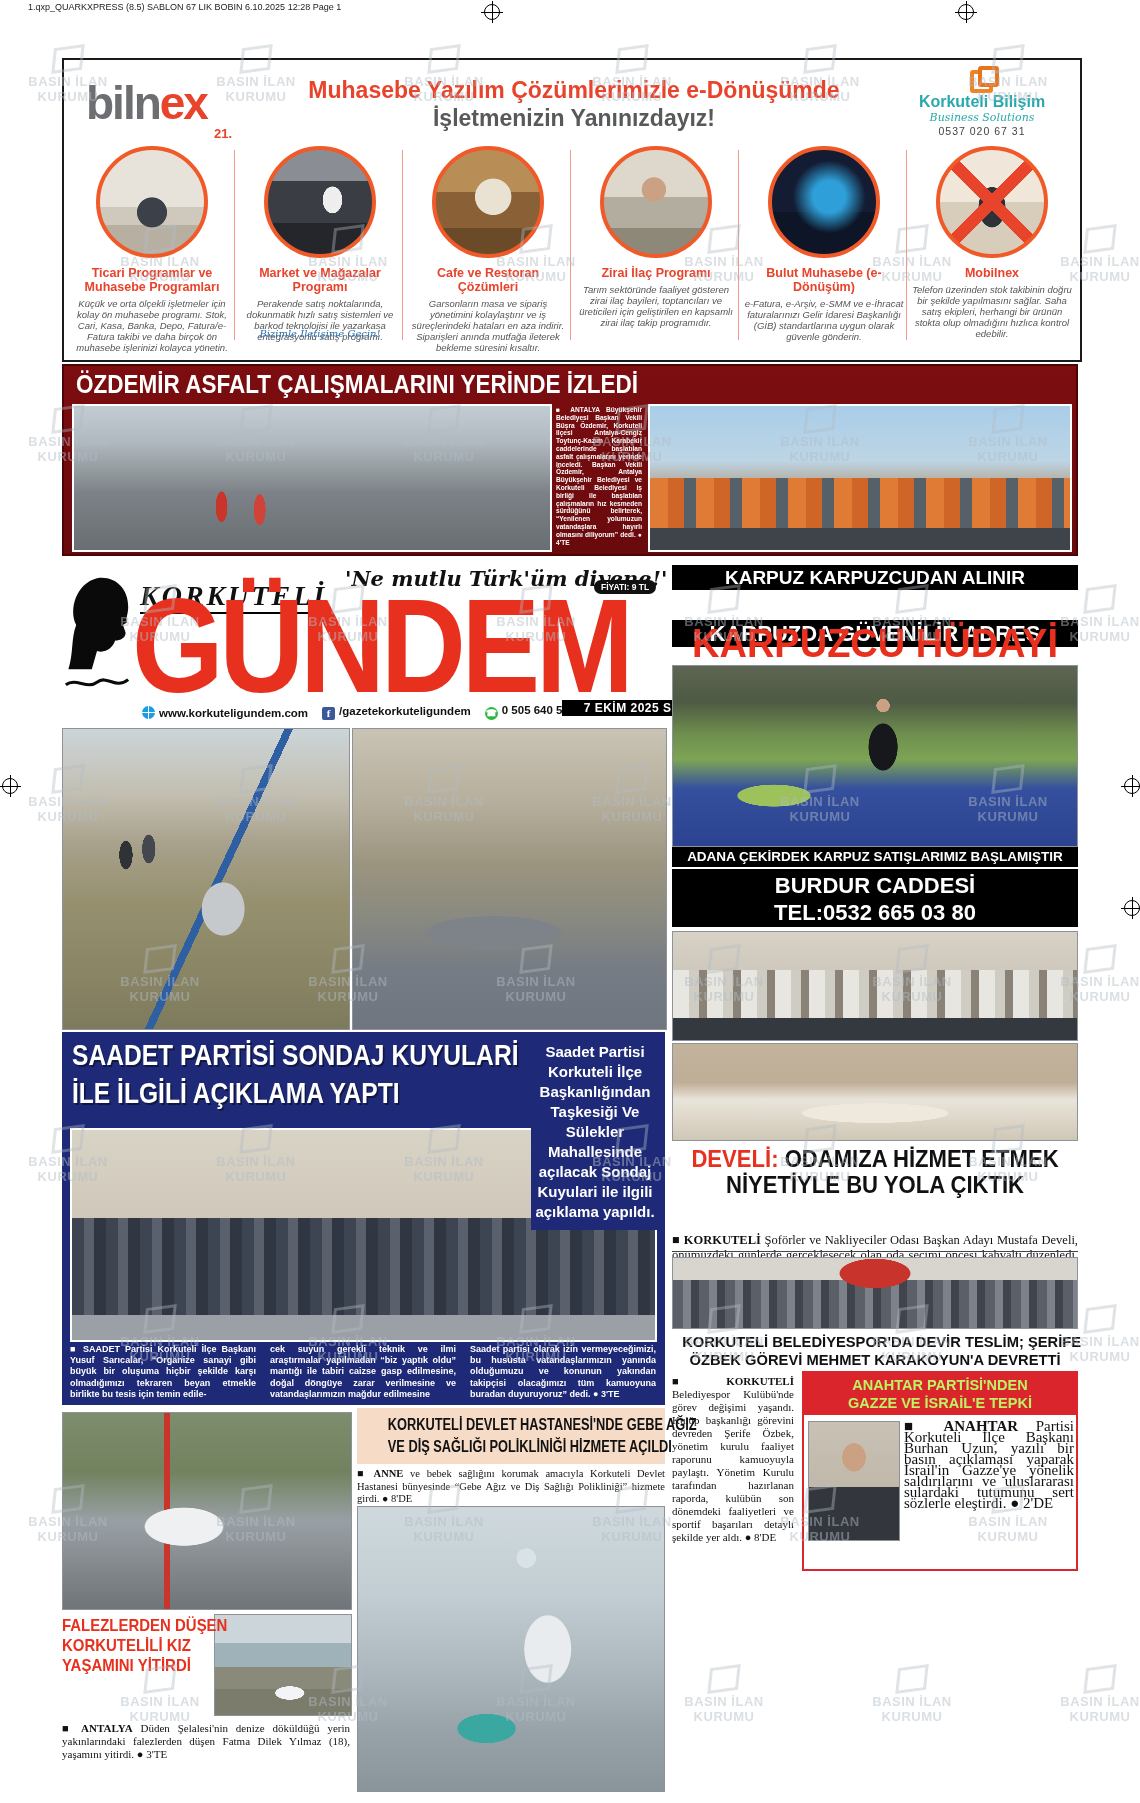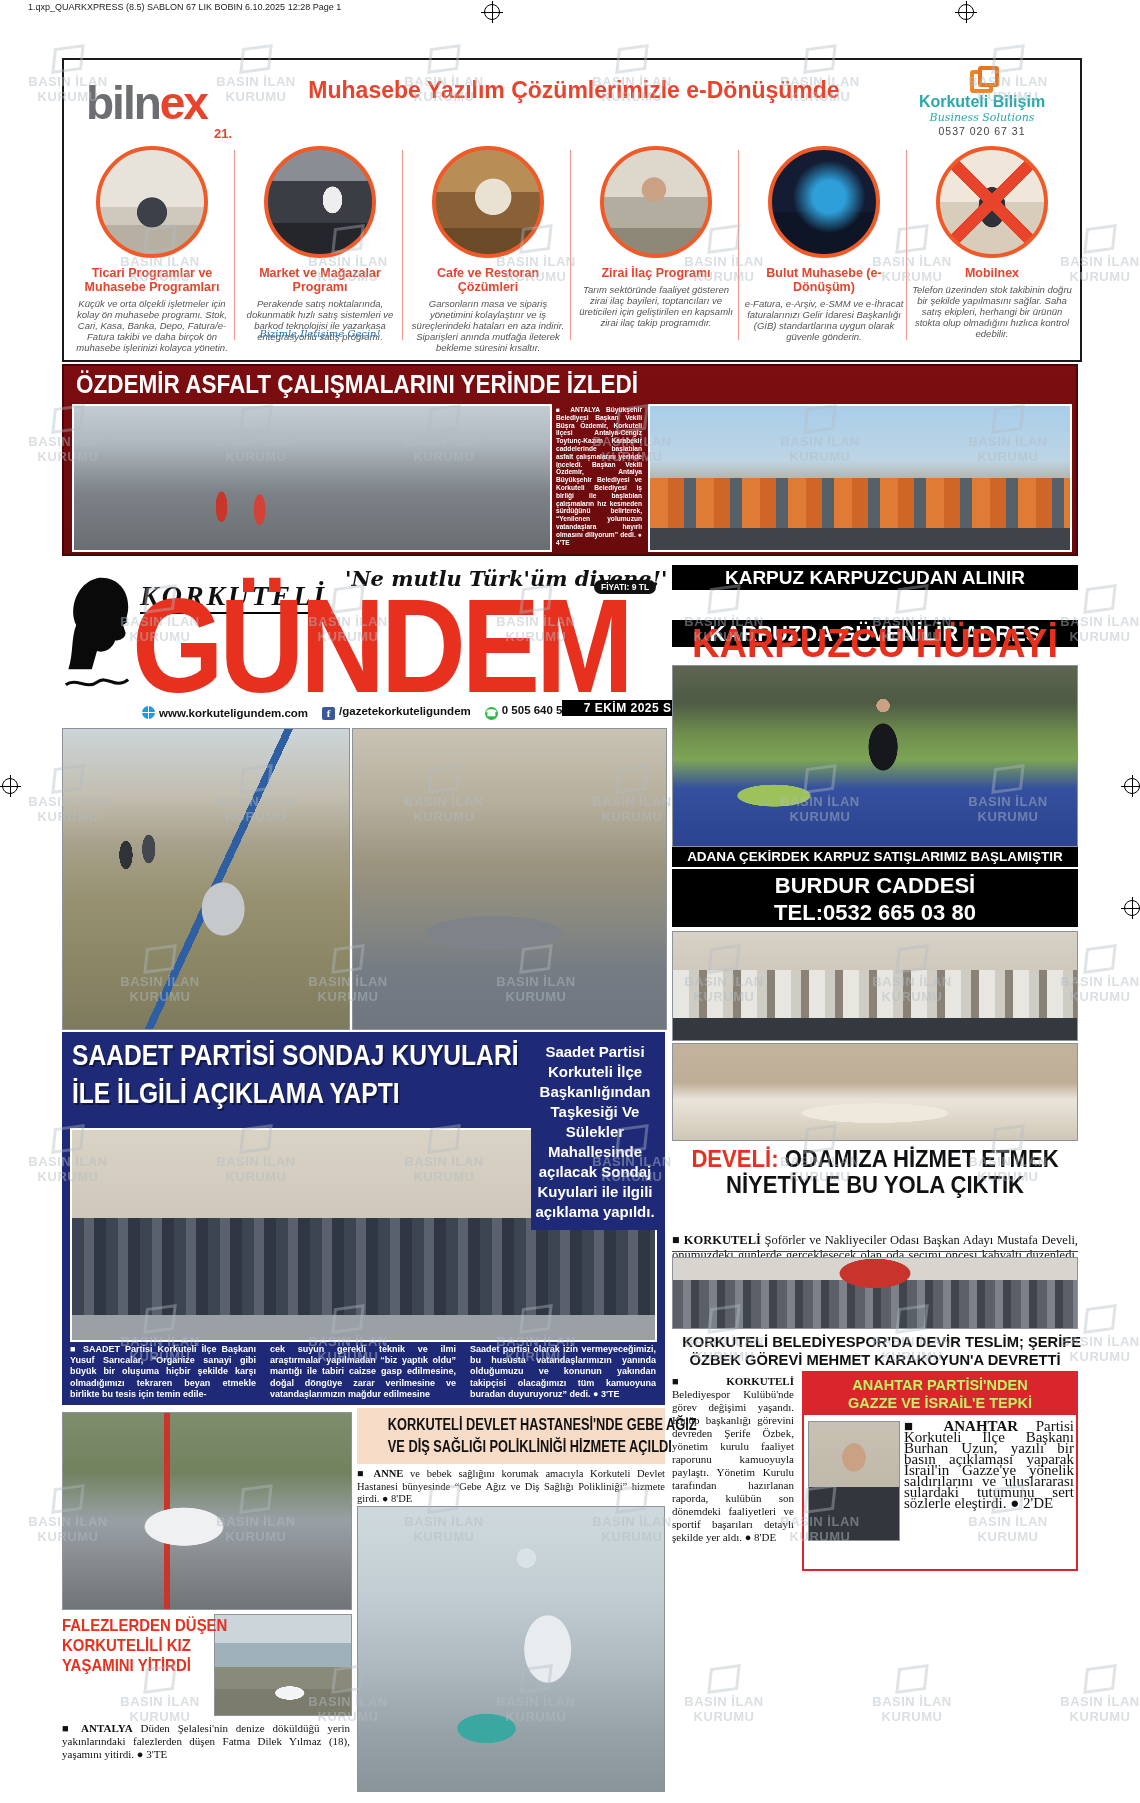--- a/index.html
+++ b/index.html
@@ -141,20 +141,21 @@
   <div class="regmark" style="left:1124px;top:778px;"></div>
   <div class="regmark" style="left:1124px;top:900px;"></div>
 
   <section class="ad-box">
     <div class="bilnex">
       <span class="bx-g">biln</span><span class="bx-o">ex</span>
       <span class="bx-badge">21.</span>
     </div>
     <div class="ad-headline">
       <div class="h1">Muhasebe Yazılım Çözümlerimizle e-Dönüşümde</div>
+      <div class="h2">İşletmenizin Yanınızdayız!</div>
     </div>
     <div class="partner">
       <div class="p-icon">
           <span class="sq1"></span>
           <span class="sq2"></span>
         </div>
       <div class="p-name">Korkuteli Bilişim</div>
       <div class="p-tag">Business Solutions</div>
       <div class="p-phone">0537 020 67 31</div>
     </div>

